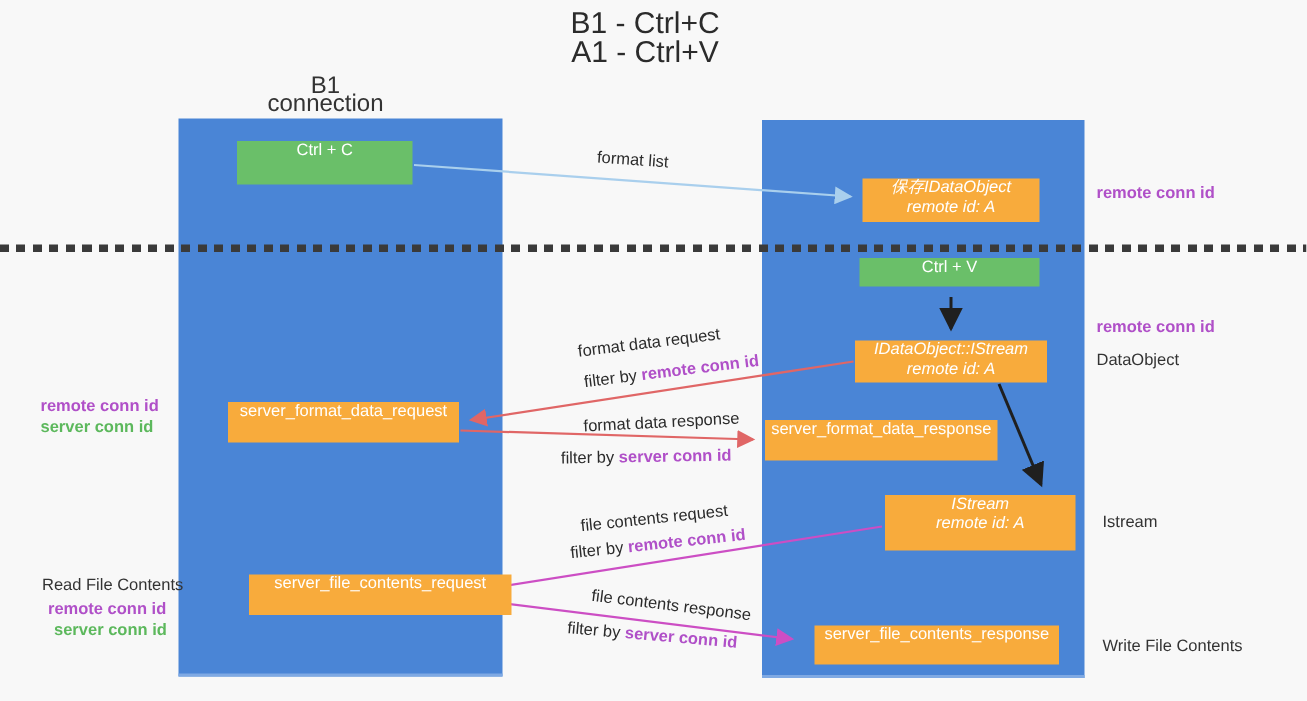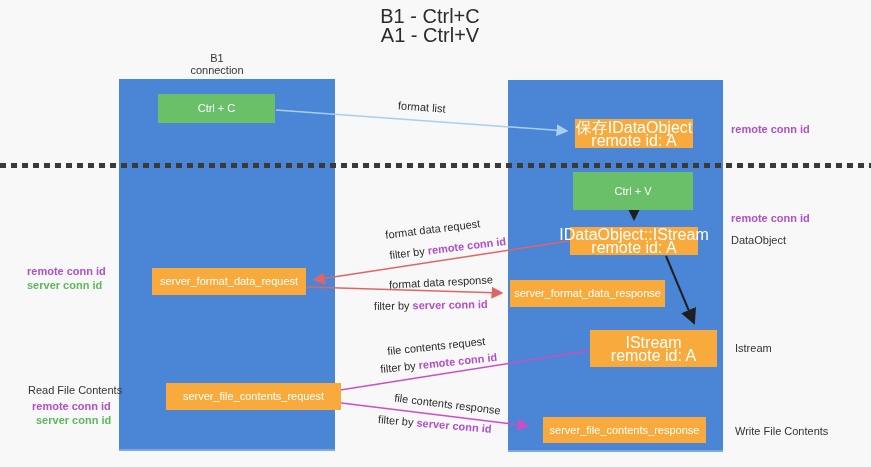--- a/index.html
+++ b/index.html
@@ -12,46 +12,46 @@
     width:871px;height:467px;
     background:#f8f8f8;
     overflow:hidden;
   }
   .title{
     position:absolute;left:330px;top:7px;width:200px;
     text-align:center;font-size:20px;line-height:19px;color:#2b2b2b;
   }
   .col-header{
     position:absolute;width:120px;text-align:center;
-    font-size:11px;line-height:12px;color:#333;
+    font-size:16px;line-height:12px;color:#333;
   }
   .col-header.left{left:157px;top:52px;}
   .col-header.right{left:557px;top:52px;}
   .column{
     position:absolute;background:#4a85d6;
     border-bottom:2px solid #7fa9e3;
   }
   .column.left{left:119px;top:79px;width:216px;height:370px;}
   .column.right{left:508px;top:80px;width:215px;height:370px;}
   .dashline{
     position:absolute;left:0;top:163px;width:871px;height:5px;
     background:repeating-linear-gradient(90deg,#3a3a3a 0 6px,transparent 6px 11px);
   }
   .node{
     position:absolute;
-    display:flex;flex-direction:column;align-items:center;justify-content:center;
+    display:flex;flex-direction:column;align-items:center;
     color:#ffffff;text-align:center;
     font-size:11px;line-height:13px;
   }
   .node.green{background:#6abf69;}
   .node.orange{background:#f8ab3c;}
-  .node.two-line{font-size:16px;}
+  .node.two-line{font-size:11px;font-style:italic;}
   .n-ctrl-c{left:158px;top:94px;width:117px;height:29px;}
   .n-save{left:575px;top:119px;width:118px;height:29px;}
-  .n-ctrl-v{left:573px;top:172px;width:120px;height:38px;}
+  .n-ctrl-v{left:573px;top:172px;width:120px;height:19px;}
   .n-getdata{left:570px;top:227px;width:128px;height:28px;}
   .n-fmt-req{left:152px;top:268px;width:154px;height:27px;}
   .n-fmt-resp{left:510px;top:280px;width:155px;height:27px;}
   .n-istream{left:590px;top:330px;width:127px;height:37px;}
   .n-file-req{left:150px;top:383px;width:175px;height:27px;margin-left:16px;}
   .n-file-resp{left:543px;top:417px;width:163px;height:26px;}
   .side-label{
     position:absolute;font-size:11px;line-height:13px;color:#333;white-space:nowrap;
   }
   .side-label.purple{color:#b050c8;font-weight:bold;}

